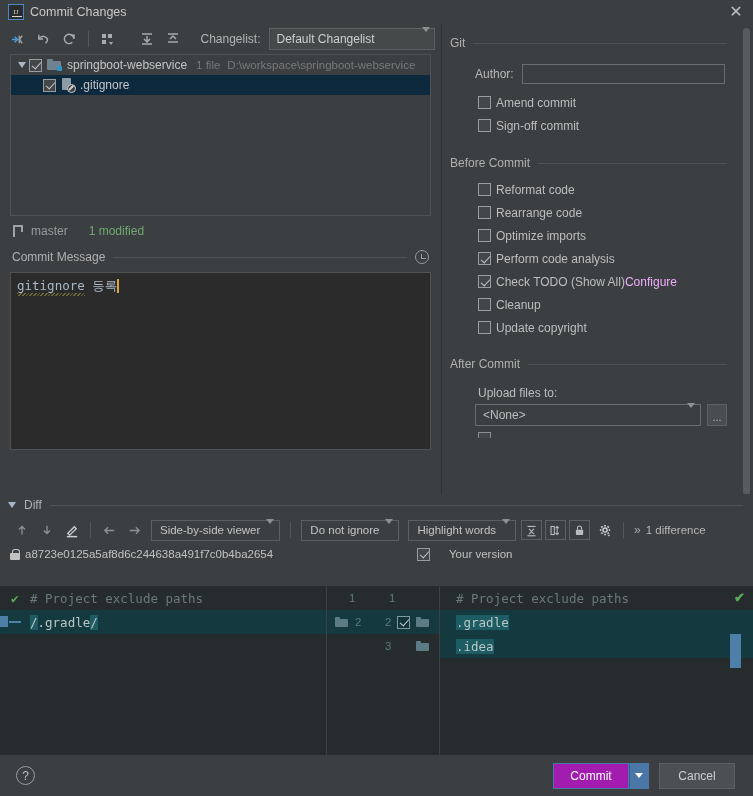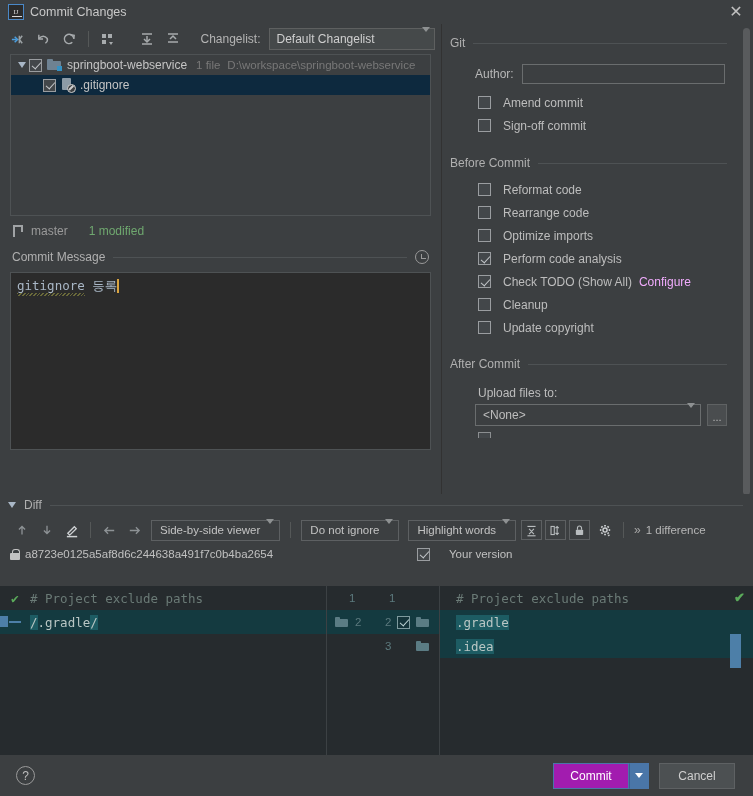--- a/index.html
+++ b/index.html
@@ -230,21 +230,21 @@
   .author-row {
     display: flex; align-items: center; margin: 12px 18px 0 33px;
   }
   .author-row label { color: #b8b8b8; font-size: 12px; margin-right: 8px; }
   .author-input {
     flex: 1; height: 20px; background: #3c3f41;
     border: 1px solid #6a6d6e;
   }
   .opt-cb-row {
     display: flex; align-items: center; height: 23px;
-    margin-left: 36px; cursor: pointer; gap: 7px;
+    margin-left: 36px; cursor: pointer; 
   }
   .opt-cb-row .lbl { color: #bdbdbd; font-size: 12px; }
   .opt-cb-row .link { color: #f0abfc; font-size: 12px; cursor: pointer; }
   .upl-label { margin: 13px 0 4px 36px; color: #bdbdbd; font-size: 12px; }
   .upl-row { display: flex; align-items: center; margin: 0 16px 0 33px; gap: 6px; }
   .upl-combo {
     flex: 1; height: 22px; background: #3c3f41; border: 1px solid #6a6d6e;
     display: flex; align-items: center; padding: 0 5px 0 7px;
     color: #bdbdbd; font-size: 12px; cursor: pointer;
   }

